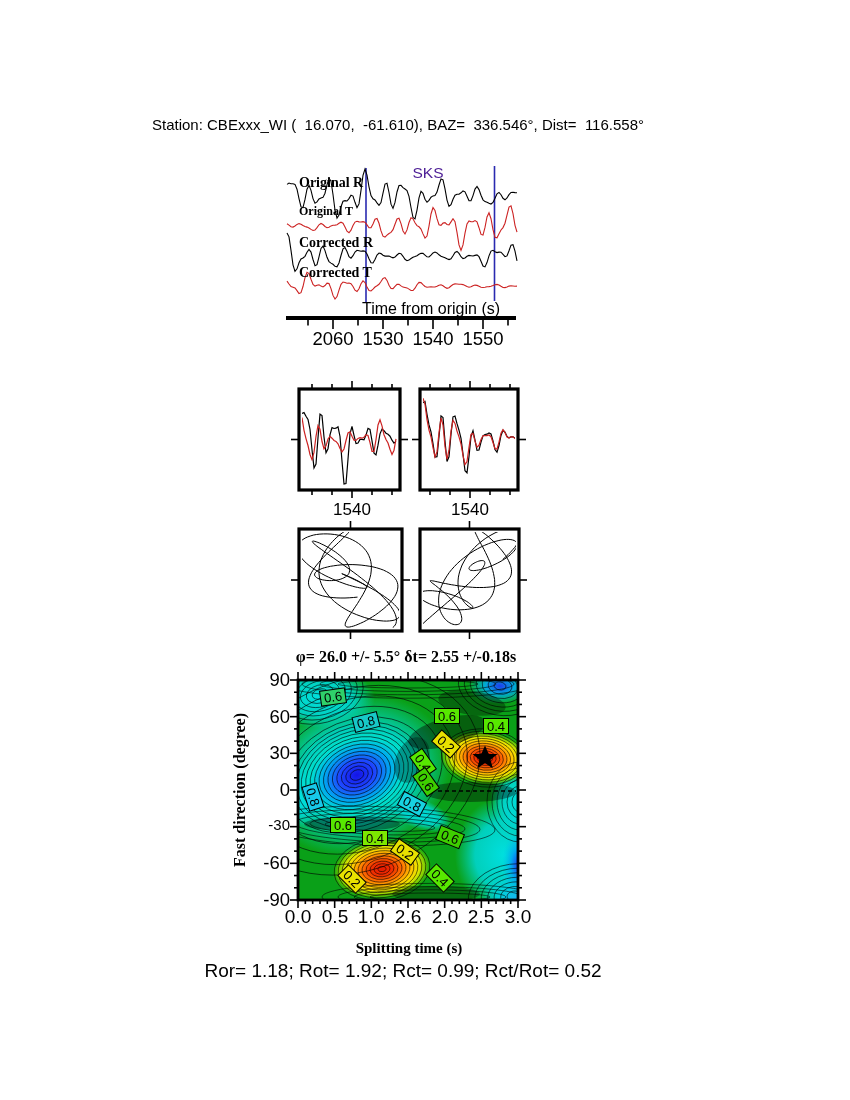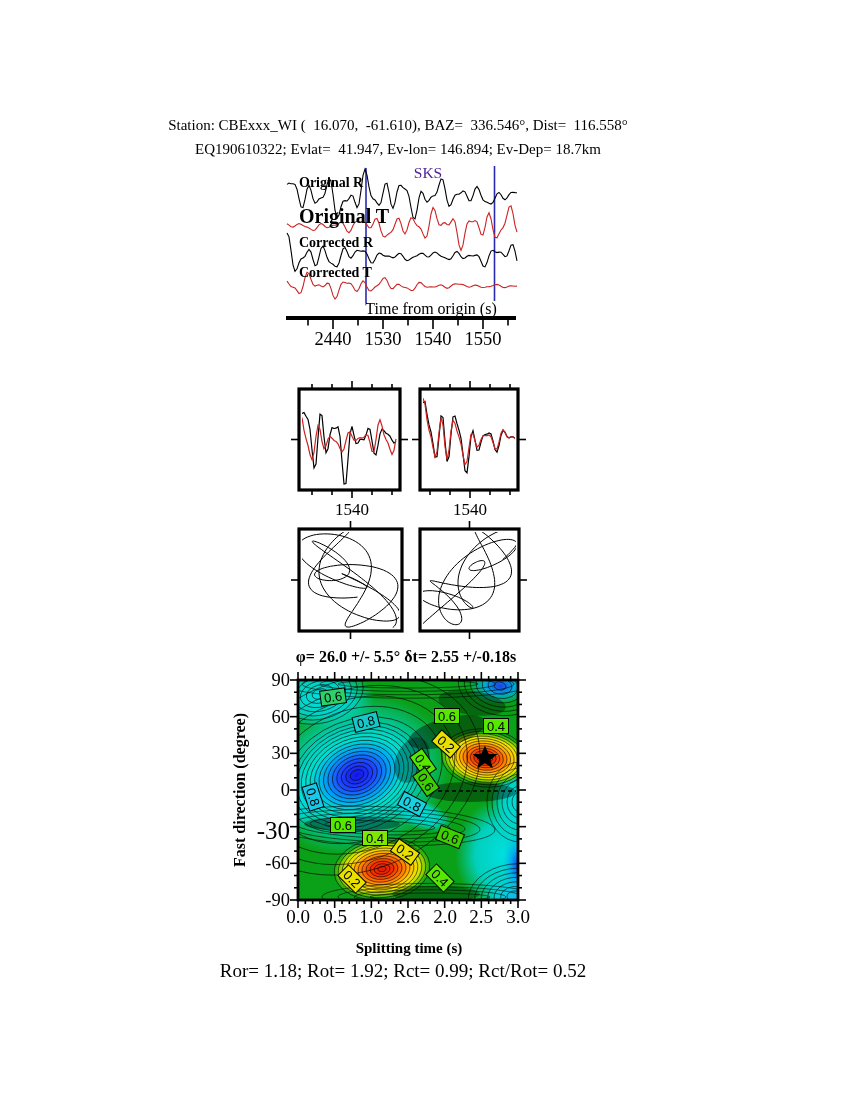--- a/index.html
+++ b/index.html
@@ -1,17 +1,17 @@
 <!DOCTYPE html>
 <html><head>
 <meta charset="utf-8">
 <style>
   html,body{margin:0;padding:0;background:#fff}
   #fig{position:relative;width:850px;height:1100px;background:#fff;overflow:hidden}
-  .txt{position:absolute;color:#000;font-family:Liberation Serif, serif;line-height:1.12;white-space:pre}
+  .txt{position:absolute;color:#000;font-family:Liberation Sans, sans-serif;line-height:1.12;white-space:pre}
   .ctext{transform:translateX(-50%);text-align:center}
   .serifb{font-family:"Liberation Serif",serif;font-weight:bold}
   svg{position:absolute;left:0;top:0}
 </style>
 </head>
 <body>
 
 <div id="fig">
 
 <svg width="850" height="1100" viewBox="0 0 850 1100">
@@ -418,51 +418,50 @@
         <line x1="291" y1="580" x2="299" y2="580"></line>
         <line x1="402" y1="580" x2="410" y2="580"></line>
         <line x1="469.5" y1="521" x2="469.5" y2="529"></line>
         <line x1="469.5" y1="631" x2="469.5" y2="639"></line>
         <line x1="412" y1="580" x2="420" y2="580"></line>
         <line x1="519" y1="580" x2="527" y2="580"></line>
       </g>
 </svg>
 
 <div class="txt ctext" style="left:398px;top:117px;font-size:15px">Station: CBExxx_WI (  16.070,  -61.610), BAZ=  336.546°, Dist=  116.558°</div>
-<div class="txt ctext" style="left:398px;top:141px;font-size:15px">EQ190610322; Evlat=  41.947, Ev-lon= 146.894; Ev-Dep= 18.7km</div>
 
 <div class="txt serifb" style="left:299px;top:175px;font-size:14px">Original R</div>
-<div class="txt serifb" style="left:299px;top:205px;font-size:20px">Original T</div>
+<div class="txt serifb" style="left:299px;top:205px;font-size:12px">Original T</div>
 <div class="txt serifb" style="left:299px;top:235px;font-size:14px">Corrected R</div>
 <div class="txt serifb" style="left:299px;top:265px;font-size:14px">Corrected T</div>
 <div class="txt ctext" style="left:428px;top:164px;font-size:15.5px;color:#4c1d95">SKS</div>
 
 <div class="txt ctext" style="left:431px;top:300px;font-size:16px">Time from origin (s)</div>
 <div id="timeTickLabels"></div>
 
 <div class="txt ctext" style="left:352px;top:500px;font-size:17px">1540</div>
 <div class="txt ctext" style="left:470px;top:500px;font-size:17px">1540</div>
 
 <div class="txt ctext serifb" style="left:406px;top:648px;font-size:16px">φ= 26.0 +/- 5.5° δt= 2.55 +/-0.18s</div>
 <div class="txt serifb" style="left:240px;top:790px;transform:translate(-50%,-50%) rotate(-90deg);font-size:16px">Fast direction (degree)</div>
 <div id="yTickLabels"></div>
 <div id="xTickLabels"></div>
 <div class="txt ctext serifb" style="left:409px;top:940px;font-size:15px">Splitting time (s)</div>
 
 <div class="txt ctext" style="left:403px;top:960px;font-size:19px">Ror= 1.18; Rot= 1.92; Rct= 0.99; Rct/Rot= 0.52</div>
 
-<div class="txt ctext" style="left:333px;top:329px;font-size:18.5px">2440</div>
+<div class="txt ctext" style="left:333px;top:329px;font-size:18.5px">2060</div>
     <div class="txt ctext" style="left:383px;top:329px;font-size:18.5px">1530</div>
     <div class="txt ctext" style="left:433px;top:329px;font-size:18.5px">1540</div>
     <div class="txt ctext" style="left:483px;top:329px;font-size:18.5px">1550</div>
     <div class="txt" style="left:246px;top:670px;width:44px;text-align:right;font-size:18.5px">90</div>
     <div class="txt" style="left:246px;top:707px;width:44px;text-align:right;font-size:18.5px">60</div>
     <div class="txt" style="left:246px;top:743px;width:44px;text-align:right;font-size:18.5px">30</div>
     <div class="txt" style="left:246px;top:780px;width:44px;text-align:right;font-size:18.5px">0</div>
-    <div class="txt" style="left:246px;top:817px;width:44px;text-align:right;font-size:25px">-30</div>
+    <div class="txt" style="left:246px;top:817px;width:44px;text-align:right;font-size:15px">-30</div>
     <div class="txt" style="left:246px;top:853px;width:44px;text-align:right;font-size:18.5px">-60</div>
     <div class="txt" style="left:246px;top:890px;width:44px;text-align:right;font-size:18.5px">-90</div>
     <div class="txt ctext" style="left:298px;top:906px;font-size:19px">0.0</div>
     <div class="txt ctext" style="left:335px;top:906px;font-size:19px">0.5</div>
     <div class="txt ctext" style="left:371px;top:906px;font-size:19px">1.0</div>
     <div class="txt ctext" style="left:408px;top:906px;font-size:19px">2.6</div>
     <div class="txt ctext" style="left:445px;top:906px;font-size:19px">2.0</div>
     <div class="txt ctext" style="left:481px;top:906px;font-size:19px">2.5</div>
     <div class="txt ctext" style="left:518px;top:906px;font-size:19px">3.0</div>
   </div>

